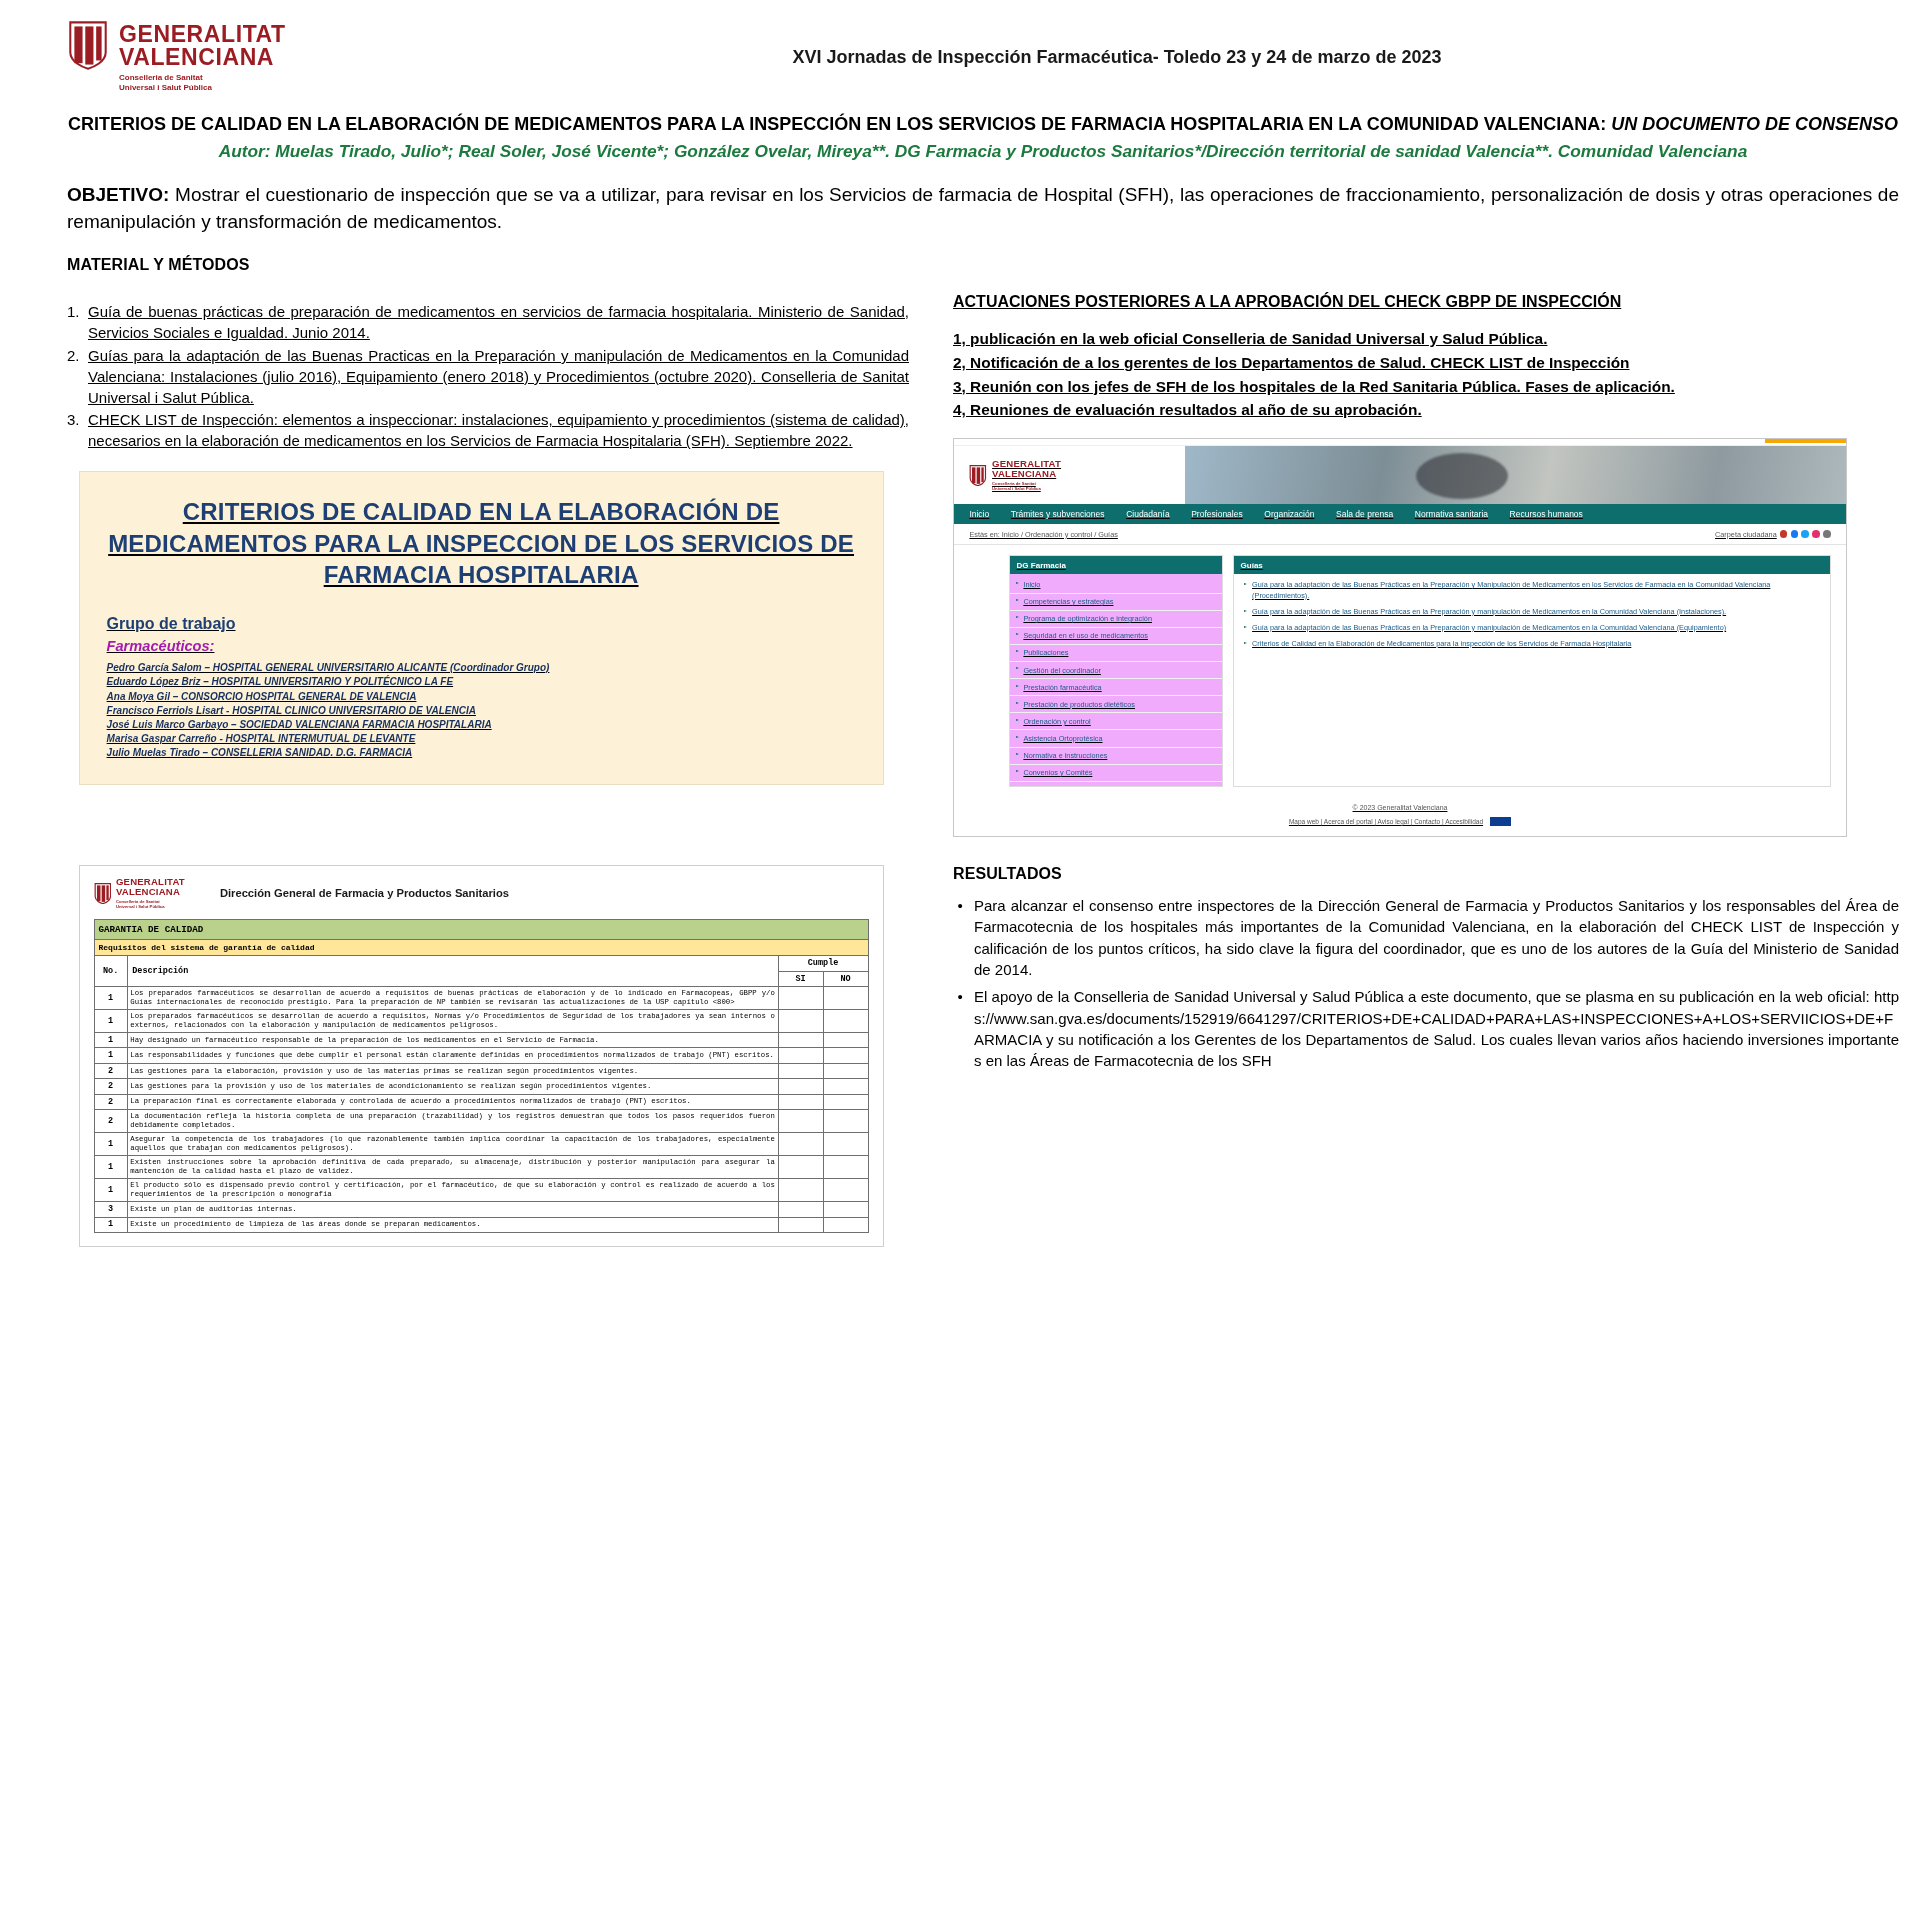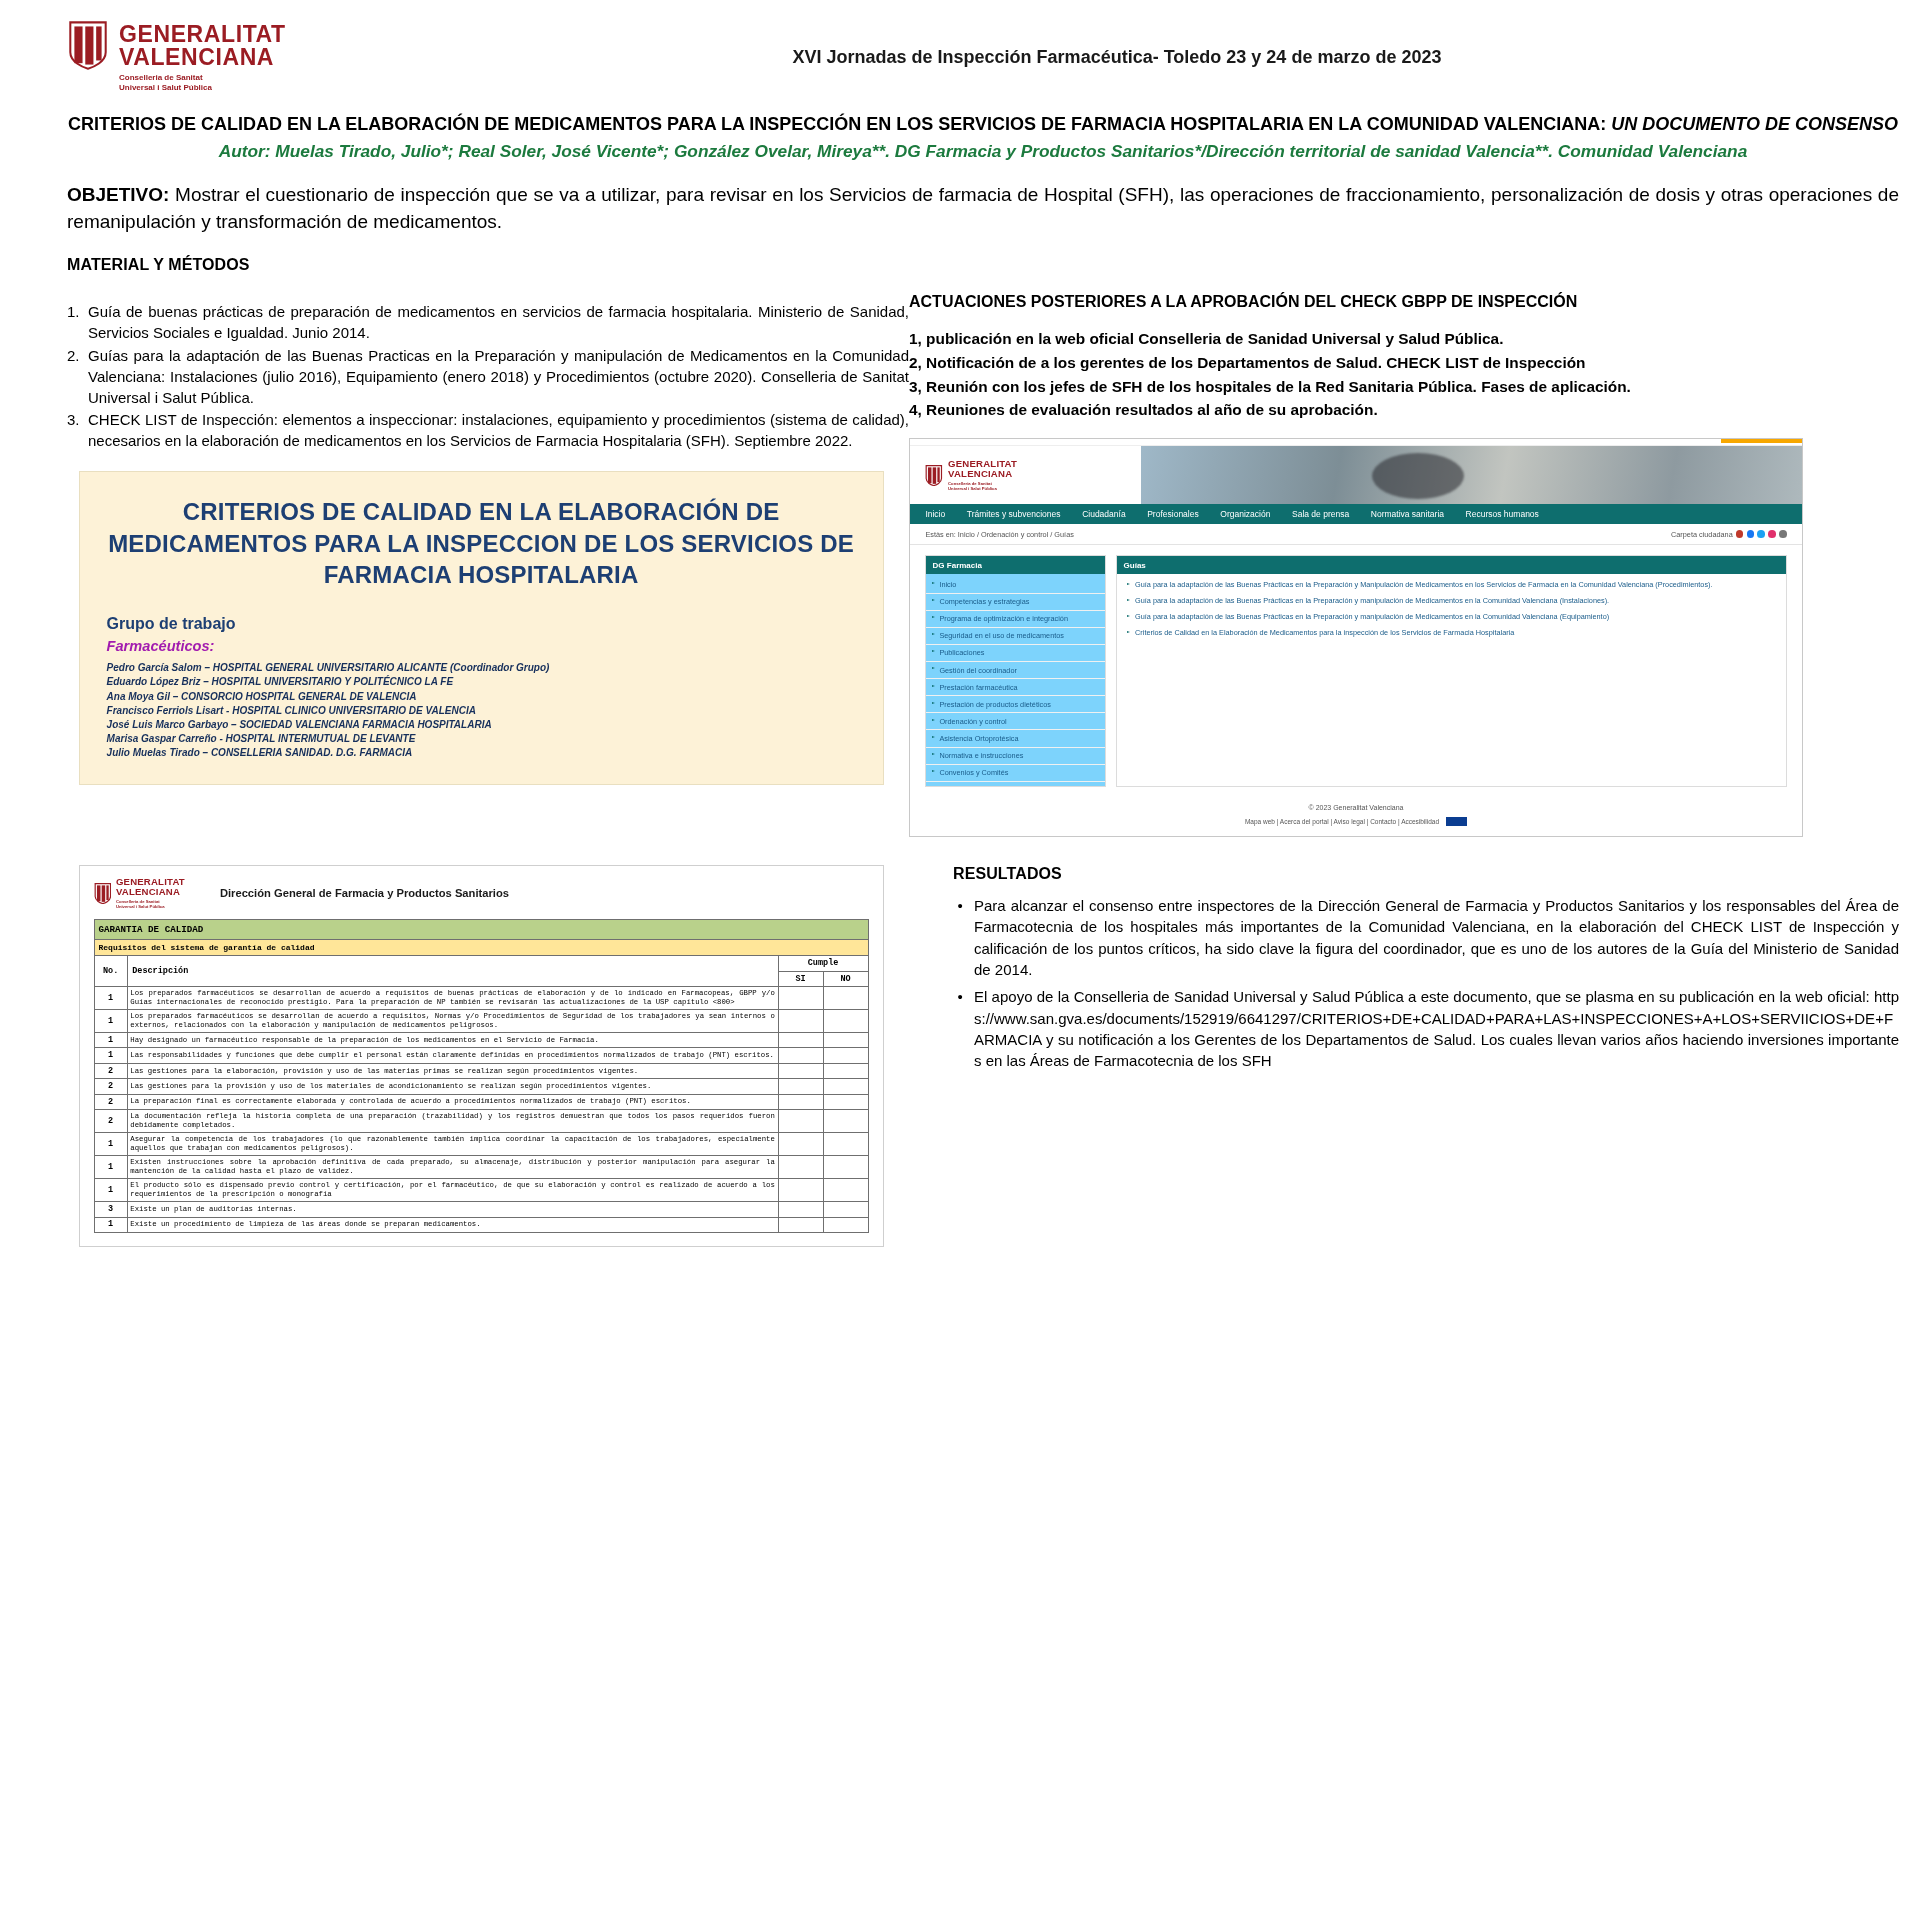--- a/index.html
+++ b/index.html
@@ -107,20 +107,22 @@
   .section-heading {
     font-size: 16px;
     font-weight: bold;
     letter-spacing: 0.1px;
   }
 
   
   .cols {
     display: flex;
     margin: 17px 67px 0 67px;
+    gap: 44px;
+    text-decoration: underline;
   }
   .col-left { width: 842px; flex: 0 0 auto; }
   .col-right { flex: 1 1 auto; }
 
   ol.mm {
     margin: 10px 0 0 0;
     padding: 0;
     list-style: none;
     counter-reset: mmc;
   }
@@ -274,25 +276,26 @@
   .ws-crumb .right .dot {
     width: 7.7px; height: 7.7px; border-radius: 50%; display: inline-block;
   }
   .ws-body {
     display: flex;
     padding: 10px 15.4px 13px 15.4px;
     gap: 10px;
     background: #fff;
   }
   .ws-side {
-    width: 181px;
+    width: 214px;
     flex: 0 0 auto;
     border: 0.4px solid #dcdcdc;
     box-sizing: border-box;
-    background: #7dd3fc;
+    background: #f0abfc;
+    margin-left: 40px;
   }
   .ws-side .hd {
     background: #0e6e6e;
     color: #fff;
     font-size: 8px;
     font-weight: bold;
     padding: 4.6px 6.2px;
   }
   .ws-side ul { list-style: none; margin: 0; padding: 2.3px 0 3.9px 0; }
   .ws-side li {

